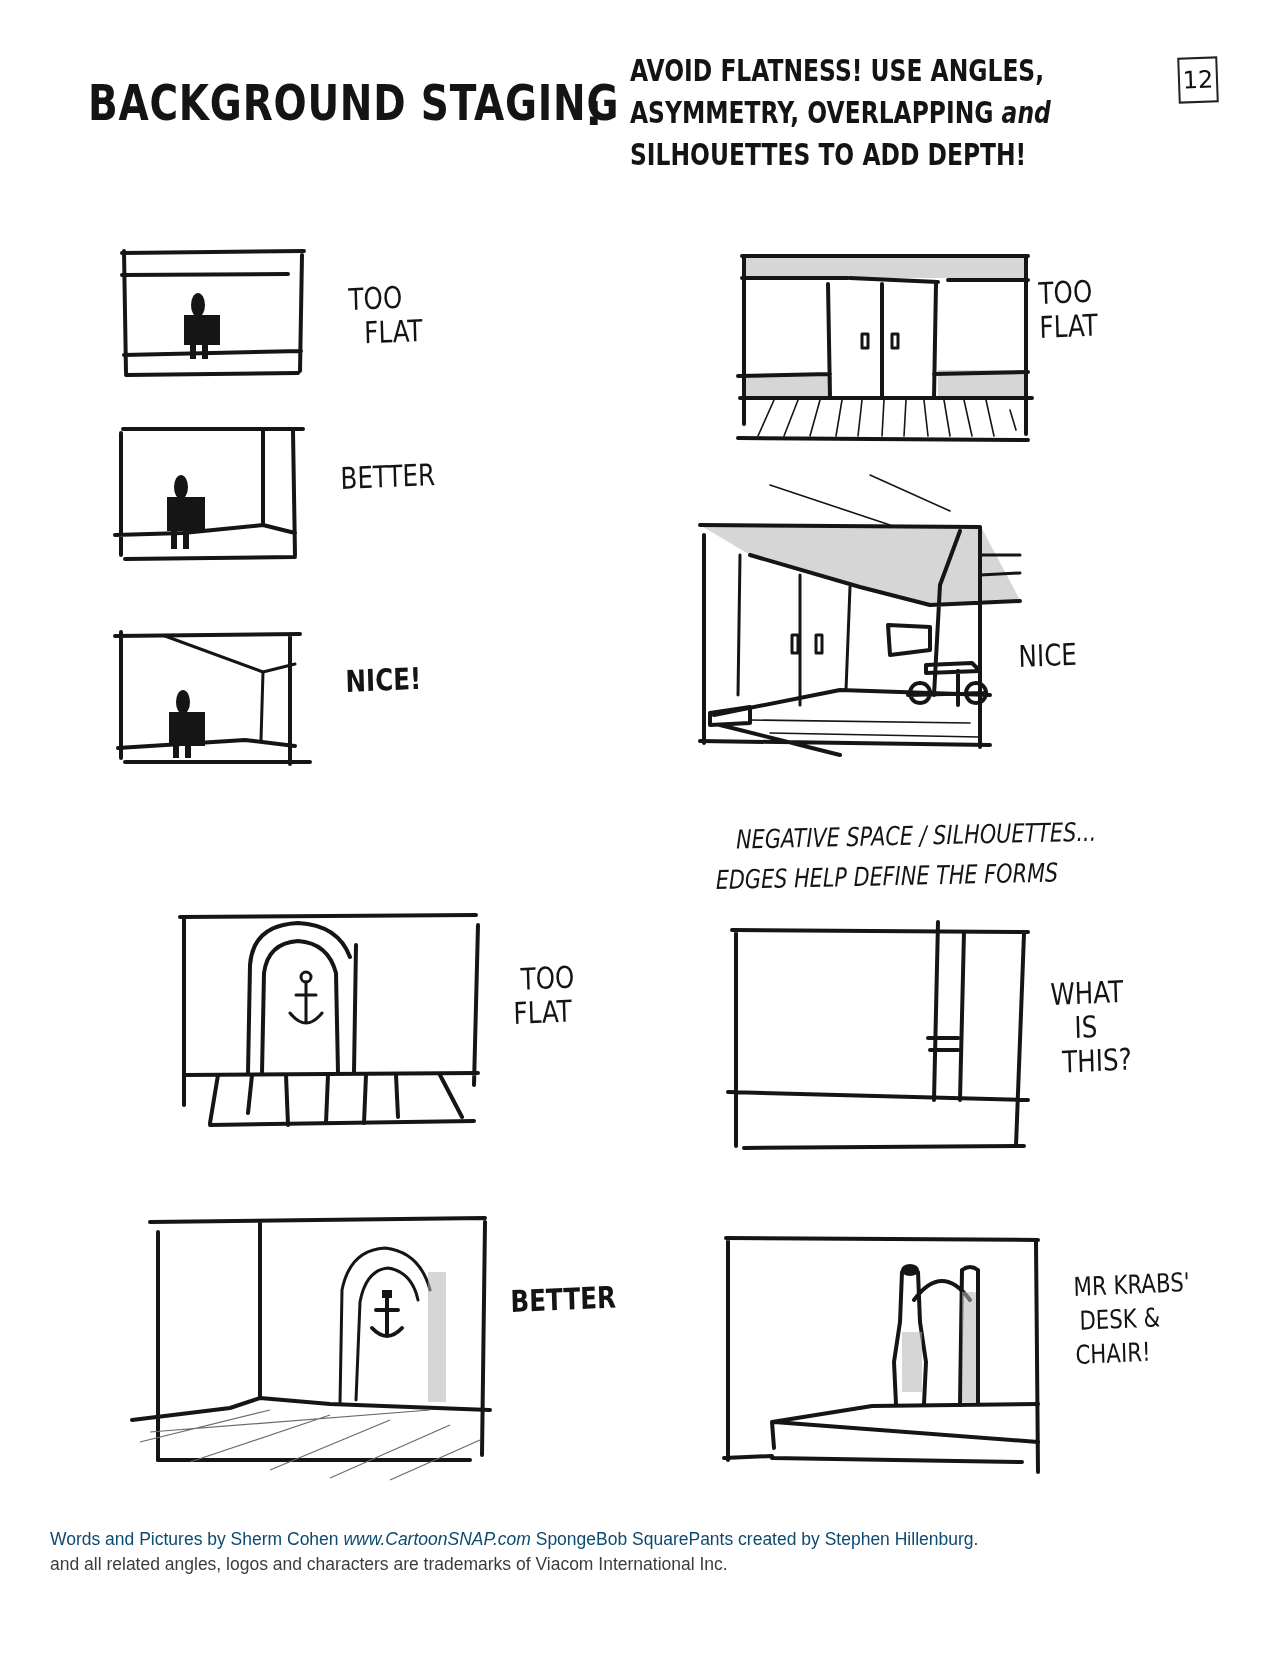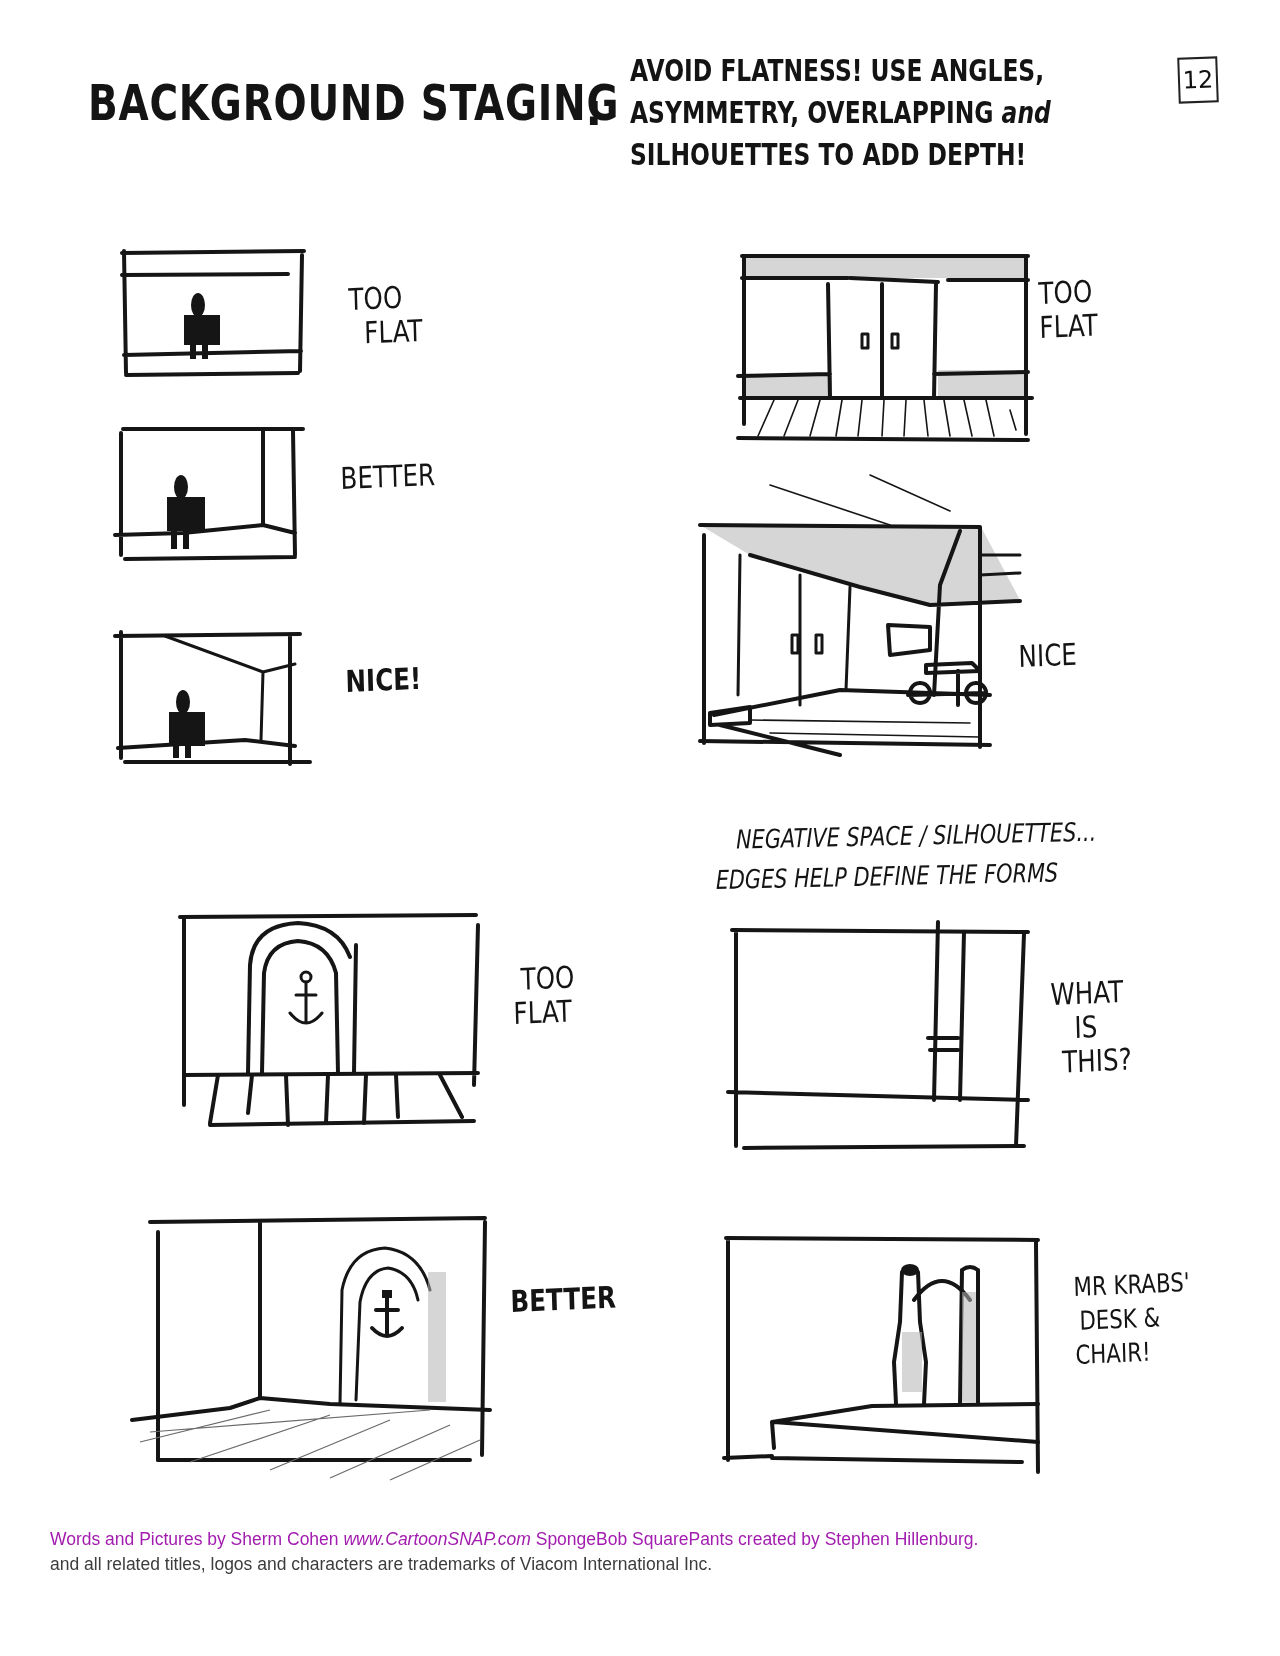--- a/index.html
+++ b/index.html
@@ -16,21 +16,21 @@
   .note { font-size: 26px; line-height: 40px; font-style: italic; transform: scaleX(0.8) rotate(-1deg); transform-origin: left top; white-space: nowrap; }
   svg.panel { position: absolute; overflow: visible; }
   svg.panel .stroke { fill: none; stroke: #151515; stroke-linecap: round; stroke-linejoin: round; }
   svg.panel .thick { stroke-width: 4; }
   svg.panel .med { stroke-width: 3; }
   svg.panel .thin { stroke-width: 1.6; }
   svg.panel .hatch { stroke: #6a6a6a; stroke-width: 1.2; fill: none; }
   svg.panel .fill { fill: #151515; }
   svg.panel .grey { fill: #b4b4b4; opacity: .55; }
   .footer { left: 50px; top: 1527px; width: 1200px; font-family: "Liberation Sans", sans-serif; font-size: 17.5px; line-height: 25px; color: #3c3c3c; }
-  .footer .line1 { color: #a21caf; }
+  .footer .line1 { color: #0c4a6e; }
   .footer .url { font-style: italic; }
 </style>
 </head>
 <body>
 
 <div class="abs hand title-main">Background Staging</div>
 <div class="abs hand title-colon">:</div>
 <div class="abs hand subtitle">
   <div>Avoid flatness! Use angles,</div>
   <div><span>Asymmetry, overlapping</span> <span class="lower">and</span></div>
@@ -172,14 +172,14 @@
   <div style="margin-left:6px">DESK &amp;</div>
   <div>CHAIR!</div>
 </div>
 
 <div class="abs footer">
   <div class="line1">
     <span>Words and Pictures by Sherm Cohen</span>
     <span class="url">www.CartoonSNAP.com</span>
     <span>SpongeBob SquarePants created by Stephen Hillenburg.</span>
   </div>
-  <div>and all related titles, logos and characters are trademarks of Viacom International Inc.</div>
+  <div>and all related angles, logos and characters are trademarks of Viacom International Inc.</div>
 </div>
 
 </body></html>

